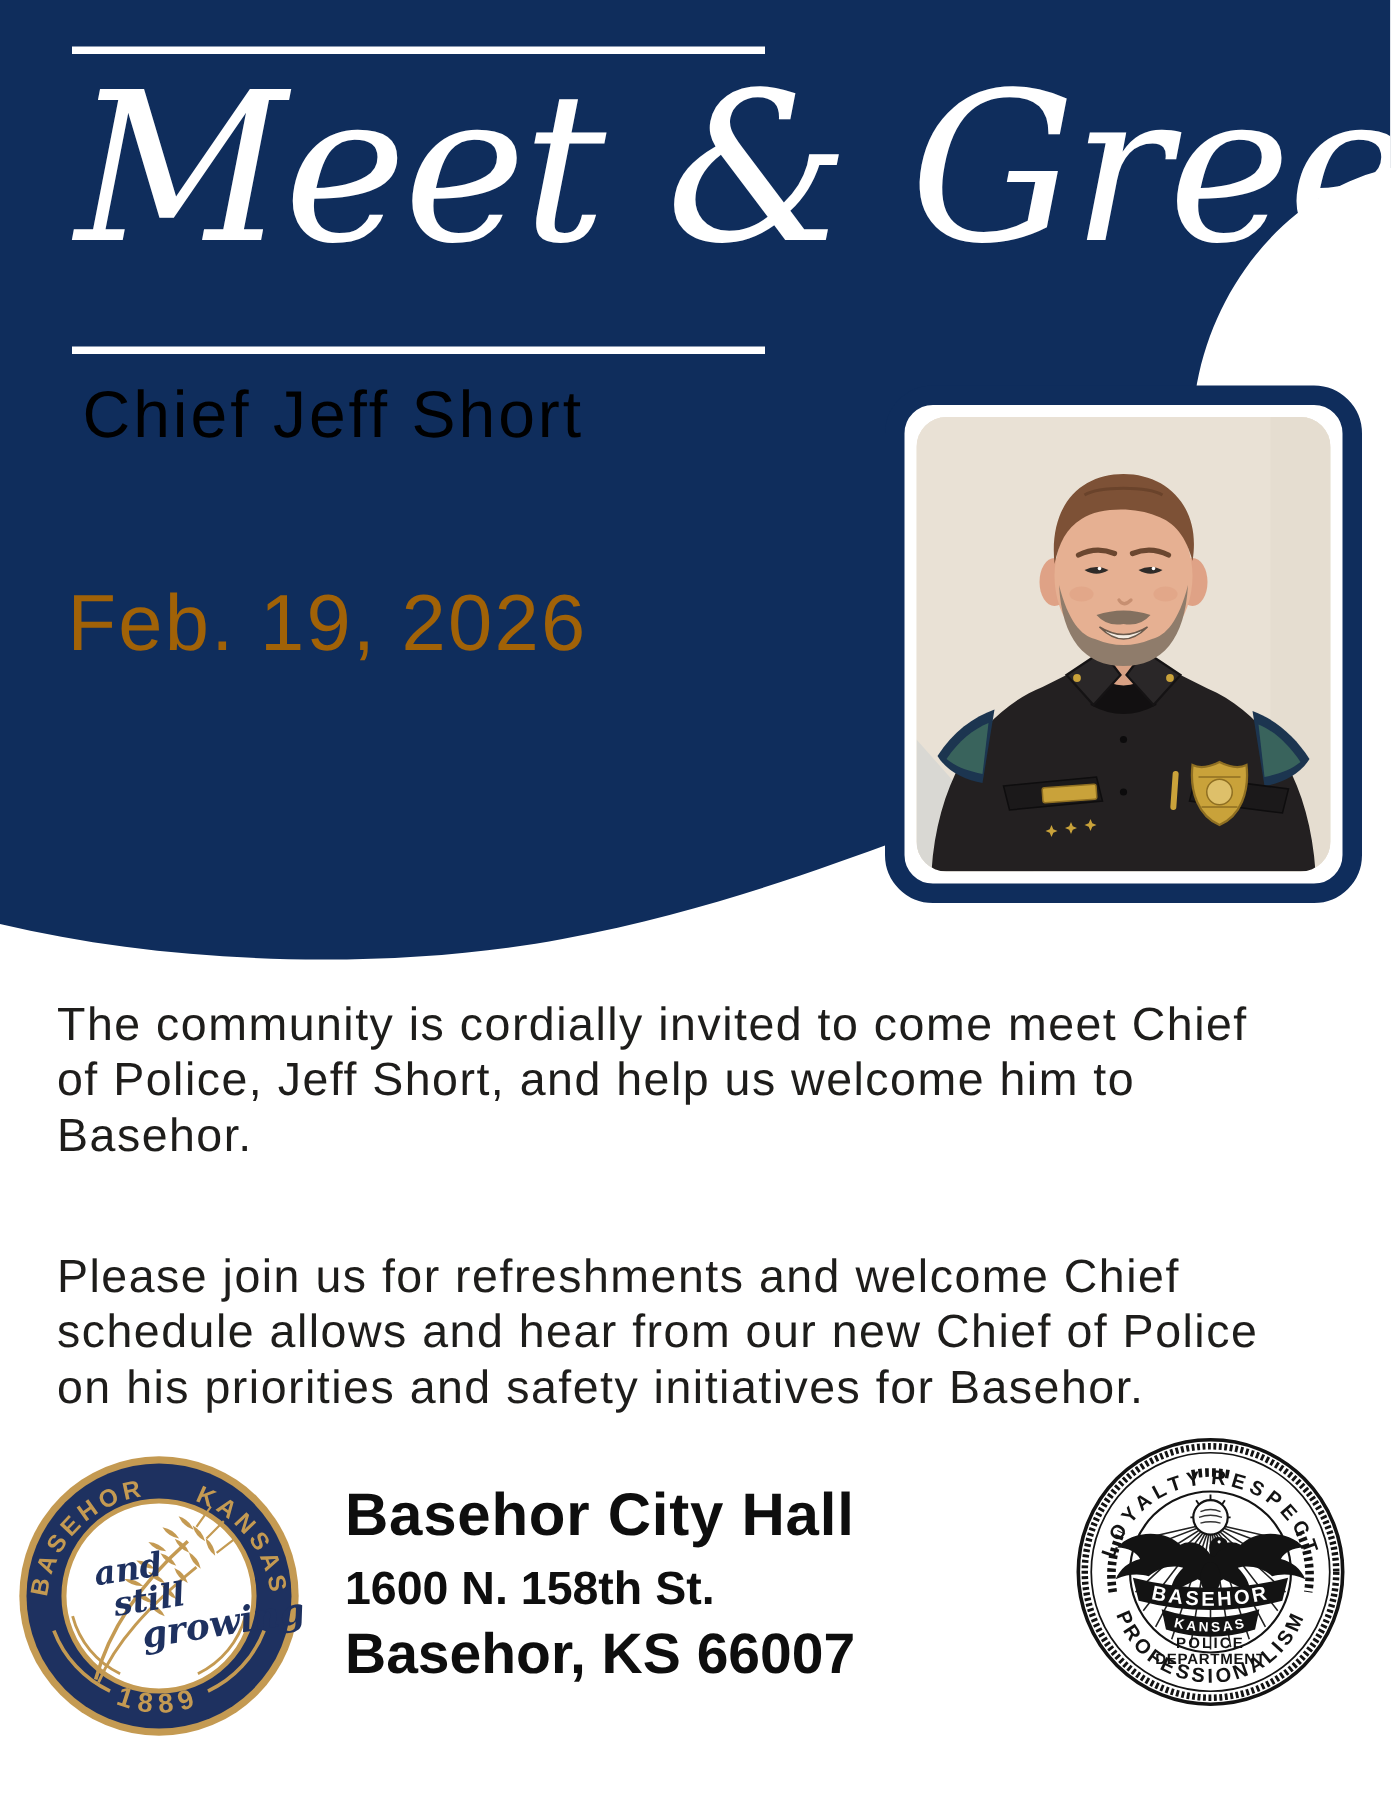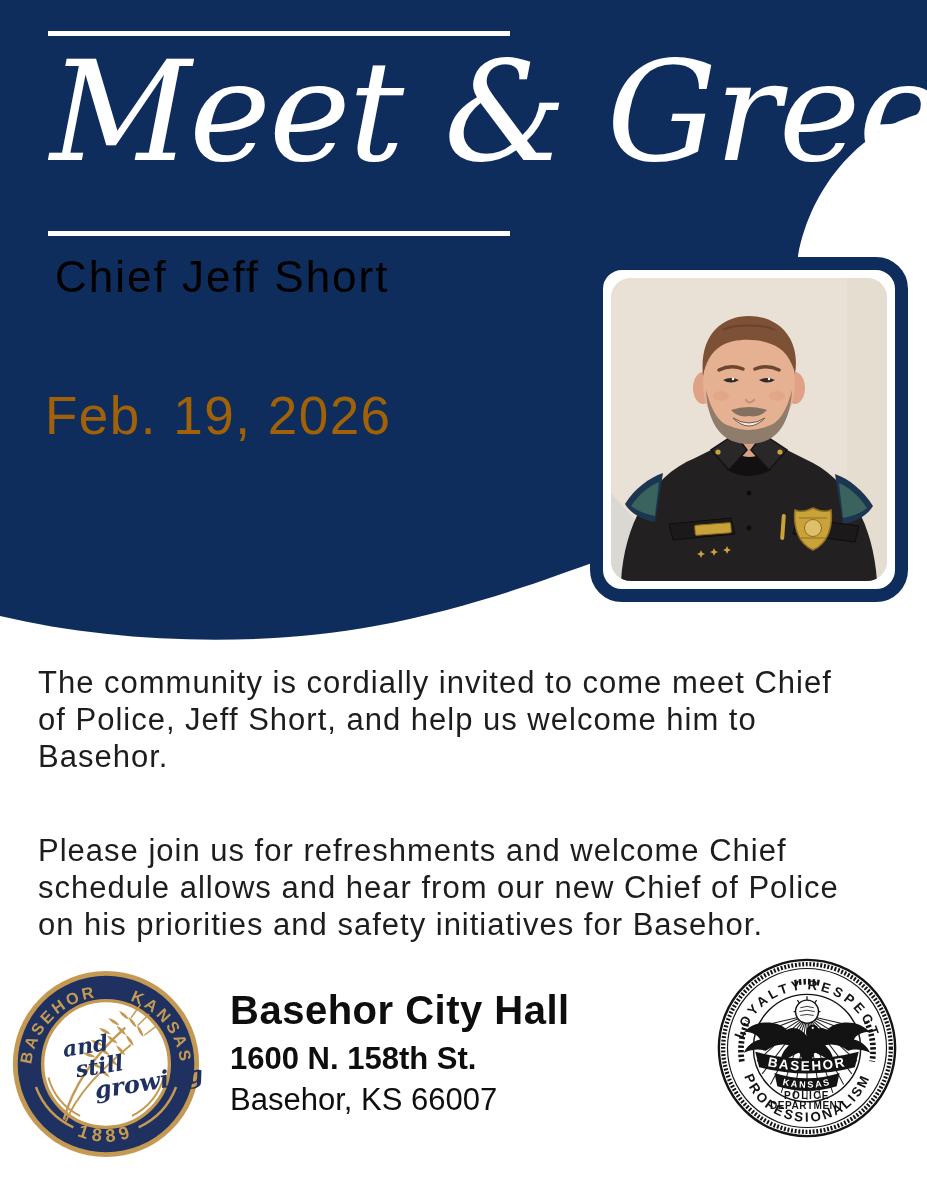--- a/index.html
+++ b/index.html
@@ -21,21 +21,21 @@
                background:#ffffff;border:13px solid #0f2d5c;border-radius:32px;padding:8px;}
   #photo{width:100%;height:100%;border-radius:20px;overflow:hidden;background:#e9e1d5;}
   
   .copy{left:38px;width:860px;color:#1e1d1b;font-size:31px;line-height:37px;letter-spacing:1px;}
   #para1{top:664px;}
   #para2{top:832px;}
   
   #venue-block{left:230px;top:988px;width:460px;color:#0e0e0e;}
   #venue-name{font-size:40px;font-weight:700;letter-spacing:0.5px;}
   #venue-addr1{font-size:31px;font-weight:700;margin-top:8px;}
-  #venue-addr2{font-size:31px;font-weight:400;margin-top:5px;}
+  #venue-addr2{font-size:38px;font-weight:700;margin-top:5px;}
   #city-seal{left:10px;top:968px;}
   #police-seal{left:716px;top:957px;}
   svg text{font-family:"Liberation Sans", sans-serif;}
   .script-text{font-family:"DejaVu Serif", serif;font-style:italic;font-weight:bold;}
 </style>
 </head>
 <body>
 
 <div id="canvas">
 

